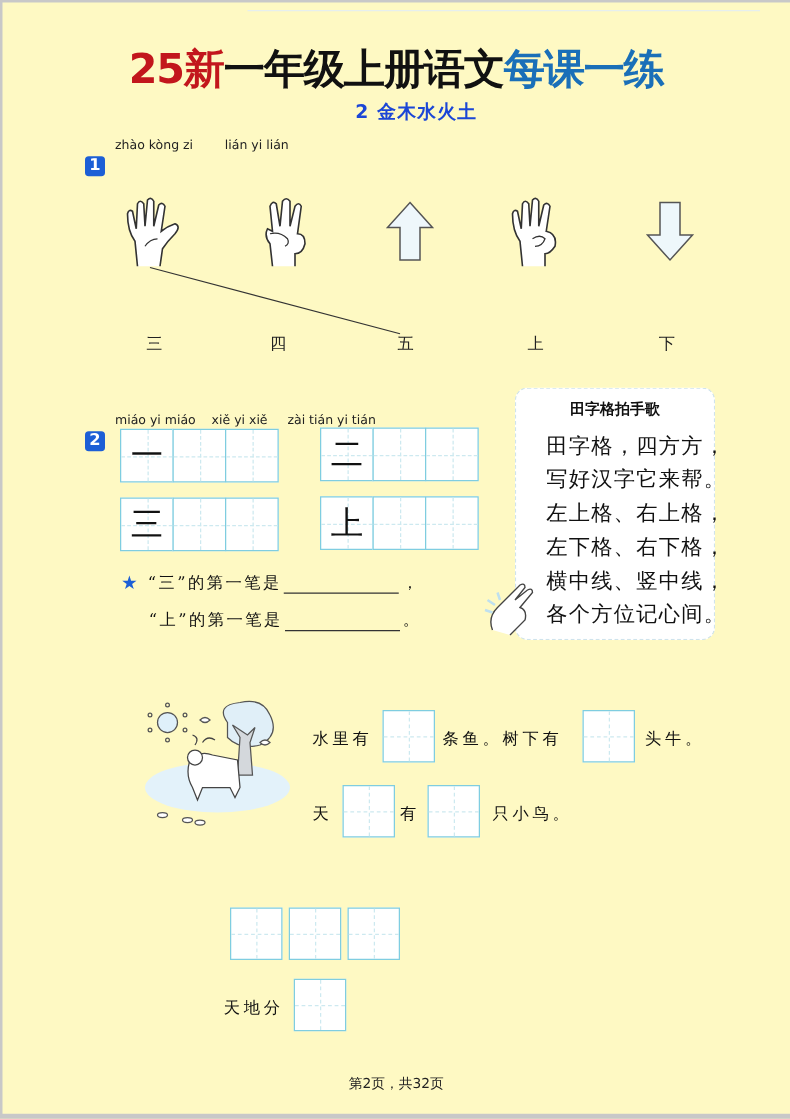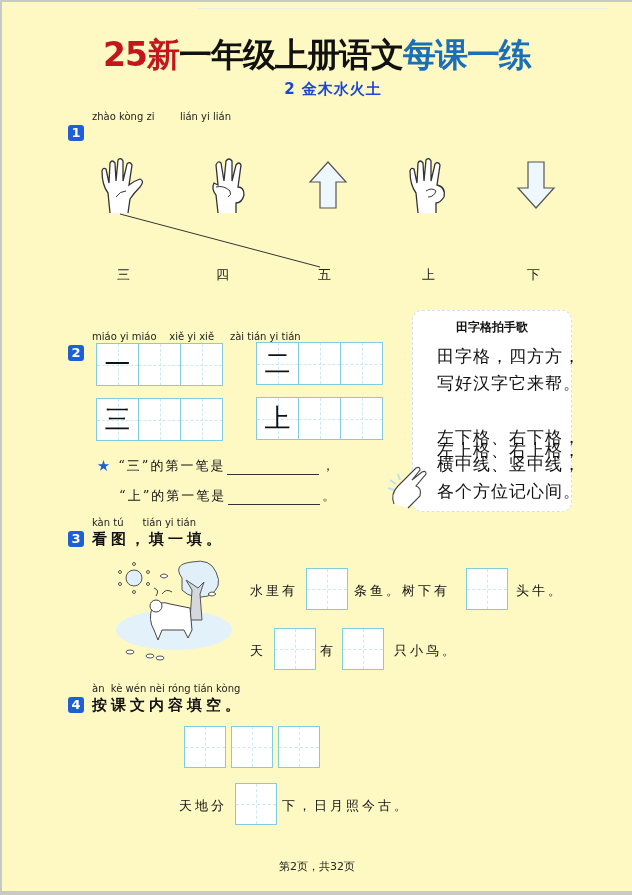--- a/index.html
+++ b/index.html
@@ -179,37 +179,30 @@
   </div>
   <div class="blank-line" style="left:95px;top:455px;">
     <span class="star">★</span>
     <span>“三”的第一笔是</span><span class="underline"></span><span>，</span>
   </div>
 
   <div class="song-box">
     <div class="song-title">田字格拍手歌</div>
     <div class="song-line" style="top:34px;">田字格，四方方，</div>
     <div class="song-line" style="top:61px;">写好汉字它来帮。</div>
-    <div class="song-line" style="top:88px;margin-top:40px;">左上格、右上格，</div>
+    <div class="song-line" style="top:88px;">左上格、右上格，</div>
     <div class="song-line" style="top:115px;">左下格、右下格，</div>
     <div class="song-line" style="top:142px;">横中线、竖中线，</div>
     <div class="song-line" style="top:169px;">各个方位记心间。</div>
   </div>
   <svg class="pic" style="left:384px;top:456px;" width="50" height="52" viewBox="0 0 50 52">
     <path d="M8 46 Q4 36 12 28 L30 10 Q34 8 34 12 L26 22 L36 14 Q40 12 40 16 L30 28 Q36 30 34 38 L22 50" fill="#fff" stroke="#444" stroke-width="1.1"></path>
     <path d="M2 30 L8 32 M4 22 L10 26 M12 16 L14 22" stroke="#bfe0ef" stroke-width="2"></path>
   </svg>
 
-  <div class="q-head" style="top:514px;">
-    <div class="pinyin">kàn tú      tián yi tián</div>
-    <div class="q-row">
-      <span class="q-num">3</span>
-      <span class="q-text">看图，填一填。</span>
-    </div>
-  </div>
 
   <svg class="pic" style="left:110px;top:558px;" width="125" height="108" viewBox="0 0 125 108">
     <ellipse cx="62" cy="70" rx="58" ry="20" fill="#e3f2fa"></ellipse>
     <circle cx="22" cy="18" r="8" fill="#dff0fa" stroke="#555" stroke-width="1"></circle>
     <g stroke="#555" stroke-width="1" fill="none">
       <circle cx="8" cy="12" r="1.5"></circle>
         <circle cx="22" cy="4" r="1.5"></circle>
         <circle cx="36" cy="12" r="1.5"></circle>
       <circle cx="8" cy="24" r="1.5"></circle>
         <circle cx="22" cy="32" r="1.5"></circle>
@@ -240,34 +233,26 @@
   <div class="fill-text" style="left:248px;top:640px;">天</div>
   <div class="grid-row" style="left:272px;top:626px;">
     <div class="tian big"></div>
   </div>
   <div class="fill-text" style="left:318px;top:640px;">有</div>
   <div class="grid-row" style="left:340px;top:626px;">
     <div class="tian big"></div>
   </div>
   <div class="fill-text" style="left:392px;top:640px;">只小鸟。</div>
 
-  <div class="q-head" style="top:680px;">
-    <div class="pinyin">àn  kè wén nèi róng tián kòng</div>
-    <div class="q-row">
-      <span class="q-num">4</span>
-      <span class="q-text">按课文内容填空。</span>
-    </div>
-  </div>
 
   <div class="grid-row" style="left:182px;top:724px;gap:6px;">
     <div class="tian big"></div>
     <div class="tian big"></div>
     <div class="tian big"></div>
   </div>
 
   <div class="fill-text" style="left:177px;top:795px;">天地分</div>
   <div class="grid-row" style="left:233px;top:781px;">
     <div class="tian big"></div>
   </div>
-  <div class="fill-text" style="left:280px;top:795px;">下，日月照今古。</div>
 
   <div class="footer">第2页，共32页</div>
 </div>
 
 </body></html>

